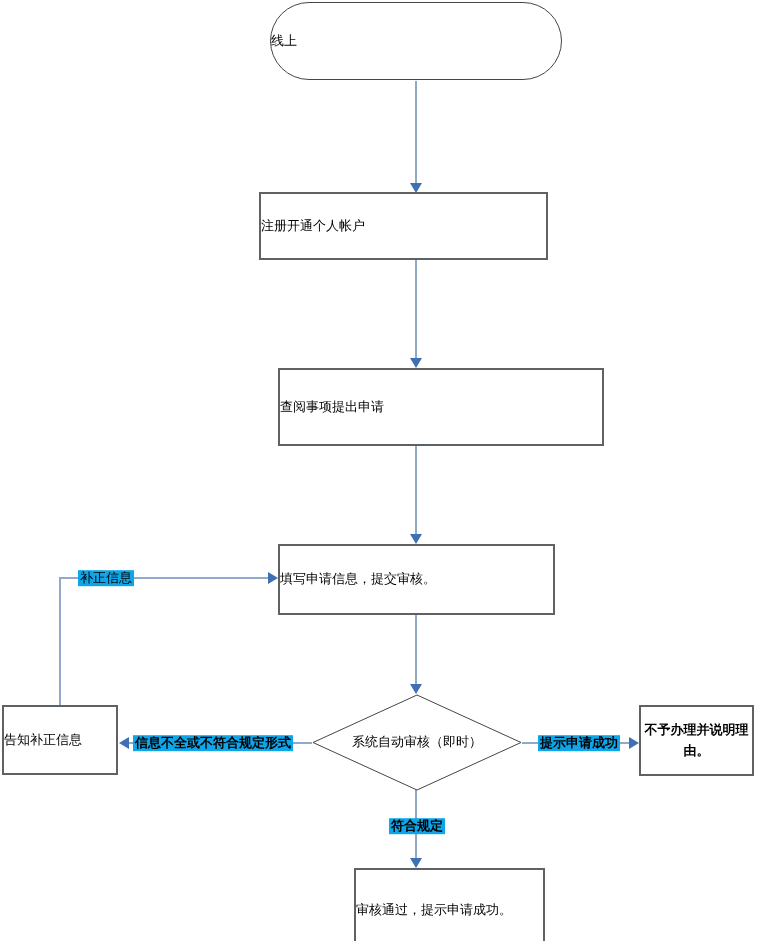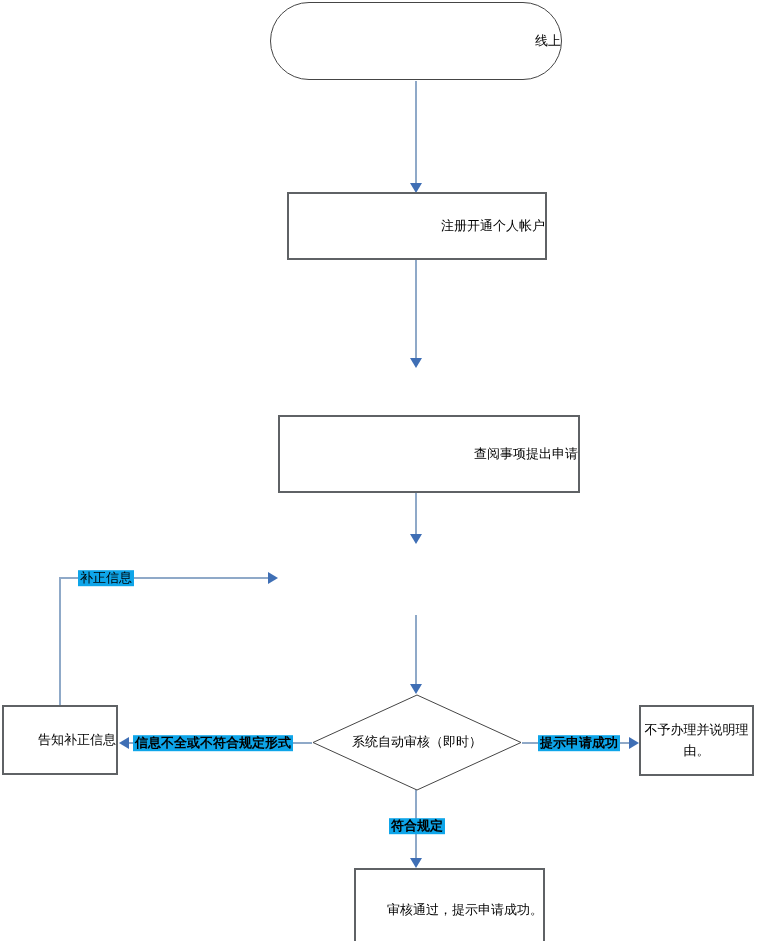--- a/index.html
+++ b/index.html
@@ -24,21 +24,21 @@
   .line.h{height:2px;}
   
   .arrow{position:absolute;width:0;height:0;z-index:2;}
   .arrow.down{border-left:6px solid transparent;border-right:6px solid transparent;border-top:10px solid var(--arrow);}
   .arrow.left{border-top:6px solid transparent;border-bottom:6px solid transparent;border-right:10px solid var(--arrow);}
   .arrow.right{border-top:6px solid transparent;border-bottom:6px solid transparent;border-left:10px solid var(--arrow);}
   
   .shape{
     position:absolute;z-index:3;
     background:#ffffff;
-    display:flex;align-items:center;justify-content:flex-end;
+    display:flex;align-items:center;justify-content:flex-start;
     text-align:center;
     font-size:13px;line-height:1.55;
     box-sizing:border-box;
   }
   .rect{border:2px solid var(--rect-border);}
   .stadium{border:1px solid var(--thin-border);border-radius:40px;}
   .diamond-wrap{position:absolute;z-index:3;}
   .diamond-wrap svg{display:block;}
   .diamond-label{
     position:absolute;inset:0;z-index:4;
@@ -48,21 +48,21 @@
   
   .edge-label{
     position:absolute;z-index:4;
     background:#0ea5e9;
     font-size:13px;line-height:1.2;
     white-space:nowrap;
     padding:0 2px;
   }
   .edge-label.center{transform:translate(-50%,-50%);font-weight:bold;}
   .edge-label.vcenter{transform:translateY(-50%);}
-  .pad{padding:2px 0;}
+  .pad{padding:2px 0;font-weight:bold;}
 </style>
 </head>
 <body>
 
 <div class="canvas">
 
   <div class="line v" style="left:415px;top:81px;height:104px;"></div>
   <div class="arrow down" style="left:410px;top:183px;"></div>
 
   <div class="line v" style="left:415px;top:260px;height:100px;"></div>
@@ -88,28 +88,31 @@
 
   <div class="line v" style="left:59px;top:577px;height:128px;"></div>
   <div class="line h" style="left:59px;top:577px;width:212px;"></div>
   <div class="arrow right" style="left:268px;top:572px;"></div>
   <span class="edge-label vcenter" style="left:78px;top:578px;">补正信息</span>
 
   <div class="shape stadium" style="left:270px;top:2px;width:292px;height:78px;">
     <span>线上</span>
   </div>
 
-  <div class="shape rect" style="left:287px;top:192px;width:260px;height:68px;">
+  <div class="shape rect" style="left:259px;top:192px;width:289px;height:68px;">
     <span>注册开通个人帐户</span>
   </div>
 
-  <div class="shape rect" style="left:278px;top:368px;width:302px;height:78px;margin-top:47px;">
+  <div class="shape rect" style="left:278px;top:368px;width:326px;height:78px;">
     <span>查阅事项提出申请</span>
   </div>
 
+  <div class="shape rect" style="left:278px;top:544px;width:277px;height:71px;">
+    <span>填写申请信息，提交审核。</span>
+  </div>
 
   <div class="diamond-wrap" style="left:312px;top:694px;width:210px;height:97px;">
     <svg width="210" height="97" viewBox="0 0 210 97">
       <polygon points="105,1 209,48.5 105,96 1,48.5" fill="#ffffff" stroke="#454545" stroke-width="1"></polygon>
     </svg>
     <div class="diamond-label">
       <span>系统自动审核</span>
       <span>（即时）</span>
     </div>
   </div>

